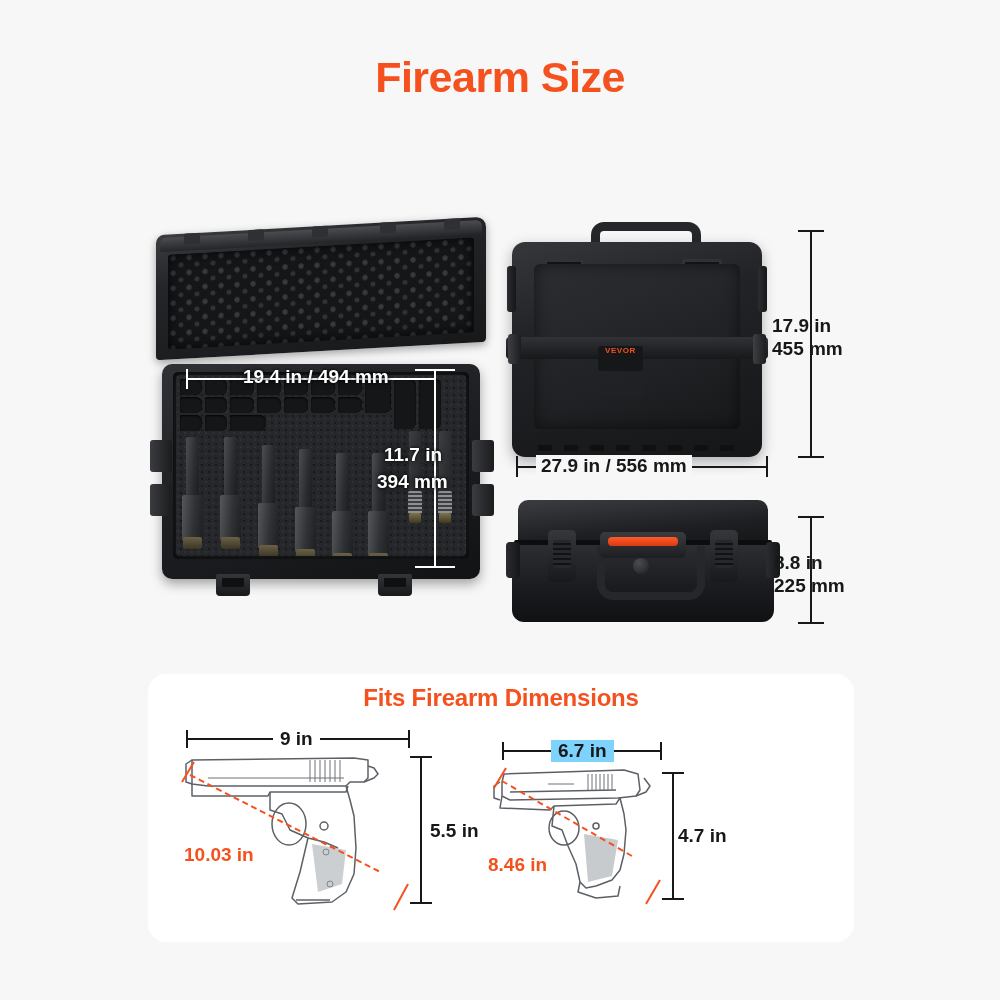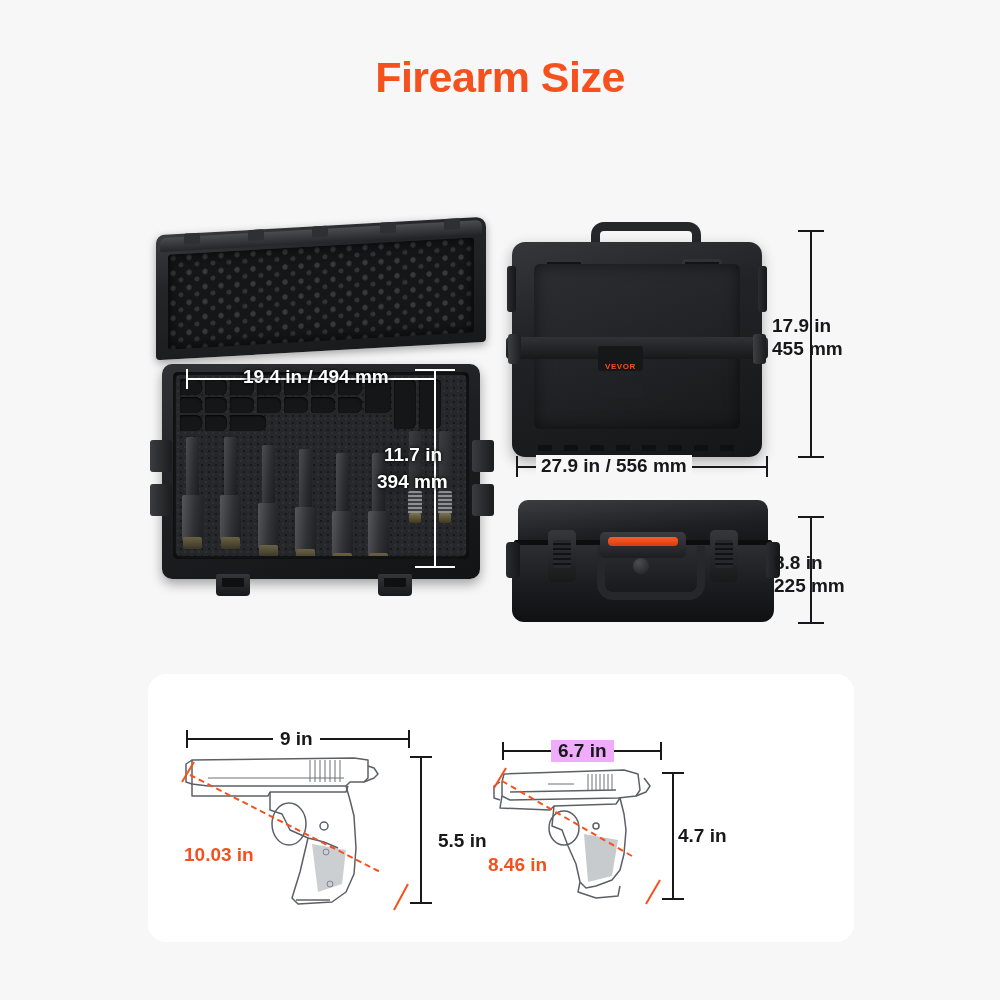--- a/index.html
+++ b/index.html
@@ -194,21 +194,21 @@
     border-radius:3px;
   }
   .ct-toplatch{
     position:absolute;top:17px;width:34px;height:13px;
     background:#111315;border-radius:3px;
     border:3px solid #303236;
   }
   .ct-badge{
     position:absolute;left:86px;top:104px;width:45px;height:25px;
     background:#151719;border-radius:3px;
-    display:flex;align-items:flex-end;justify-content:center;
+    display:flex;align-items:flex-start;justify-content:center;
   }
   .ct-badge span{
     color:#f4511e;font-size:8px;font-weight:bold;letter-spacing:.6px;
   }
   .ct-plate{
     position:absolute;left:88px;top:142px;width:42px;height:13px;
     background:#1f2124;border-radius:2px;
   }
   .ct-foot{
     position:absolute;bottom:6px;width:14px;height:6px;
@@ -463,32 +463,33 @@
     <div class="cf-knob"></div>
   </div>
 
   <div class="rule v" style="left:810px;top:516px;height:108px;width:2px;"></div>
   <div class="cap" style="left:798px;top:516px;width:26px;height:2px;"></div>
   <div class="cap" style="left:798px;top:622px;width:26px;height:2px;"></div>
   <div class="dimtext" style="left:774px;top:552px;">8.8 in</div>
   <div class="dimtext" style="left:774px;top:575px;">225 mm</div>
 
   <div class="card">
+    <div class="card-title">Fits Firearm Dimensions</div>
 
     <div class="gunbox" style="left:30px;top:56px;width:280px;height:190px;">
 
       <div class="rule h" style="left:8px;top:8px;width:224px;"></div>
       <div class="cap" style="left:8px;top:0px;width:2px;height:18px;"></div>
       <div class="cap" style="left:230px;top:0px;width:2px;height:18px;"></div>
       <div class="dimtext" style="left:95px;top:-2px;background:#fff;padding:0 7px;">9 in</div>
 
       <div class="rule v" style="left:242px;top:26px;height:148px;width:2px;"></div>
       <div class="cap" style="left:232px;top:26px;width:22px;height:2px;"></div>
       <div class="cap" style="left:232px;top:172px;width:22px;height:2px;"></div>
-      <div class="dimtext" style="left:260px;top:90px;margin-top:10px;">5.5 in</div>
+      <div class="dimtext" style="left:252px;top:90px;">5.5 in</div>
 
       <svg class="gsvg" style="left:0;top:22px;" width="240" height="160" viewBox="0 0 240 160">
         <g fill="none" stroke="#5c6066" stroke-width="1.5" stroke-linejoin="round">
           <path d="M14 16 L14 8 L176 6 L190 8 L190 26 L186 30 L172 30 L168 34 L30 34 L14 32 Z"></path>
           <path d="M14 32 L14 44 L90 44 L92 40 L168 40 L170 34"></path>
           <path d="M92 40 L92 58 L104 62 L112 78 L130 86"></path>
           <path d="M168 34 L172 48 L176 64 L178 96 L176 122 L168 140 L154 150 L120 152 L114 146 L122 120 L130 86"></path>
           <path d="M130 86 L146 90 L160 96"></path>
           <ellipse cx="111" cy="72" rx="17" ry="21"></ellipse>
           <circle cx="146" cy="74" r="4"></circle>
@@ -517,21 +518,21 @@
       <svg class="gsvg" style="left:208px;top:152px;" width="30" height="34" viewBox="0 0 30 34">
         <path d="M22 2 L8 28" stroke="#f4511e" stroke-width="2" fill="none"></path>
       </svg>
     </div>
 
     <div class="gunbox" style="left:340px;top:56px;width:230px;height:190px;">
 
       <div class="rule h" style="left:14px;top:20px;width:160px;"></div>
       <div class="cap" style="left:14px;top:12px;width:2px;height:18px;"></div>
       <div class="cap" style="left:172px;top:12px;width:2px;height:18px;"></div>
-      <div class="dimtext" style="left:63px;top:10px;background:#f0abfc;padding:0 7px;">6.7 in</div>
+      <div class="dimtext" style="left:63px;top:10px;background:#7dd3fc;padding:0 7px;">6.7 in</div>
 
       <div class="rule v" style="left:184px;top:42px;height:128px;width:2px;"></div>
       <div class="cap" style="left:174px;top:42px;width:22px;height:2px;"></div>
       <div class="cap" style="left:174px;top:168px;width:22px;height:2px;"></div>
       <div class="dimtext" style="left:190px;top:95px;">4.7 in</div>
 
       <svg class="gsvg" style="left:4px;top:38px;" width="180" height="140" viewBox="0 0 180 140">
         <g fill="none" stroke="#5c6066" stroke-width="1.5" stroke-linejoin="round">
           <path d="M10 14 L12 6 L132 2 L146 6 L148 22 L144 28 L126 30 L18 32 L10 28 Z"></path>
           <path d="M10 28 L8 40 L58 42 L62 38 L124 36 L128 30"></path>

